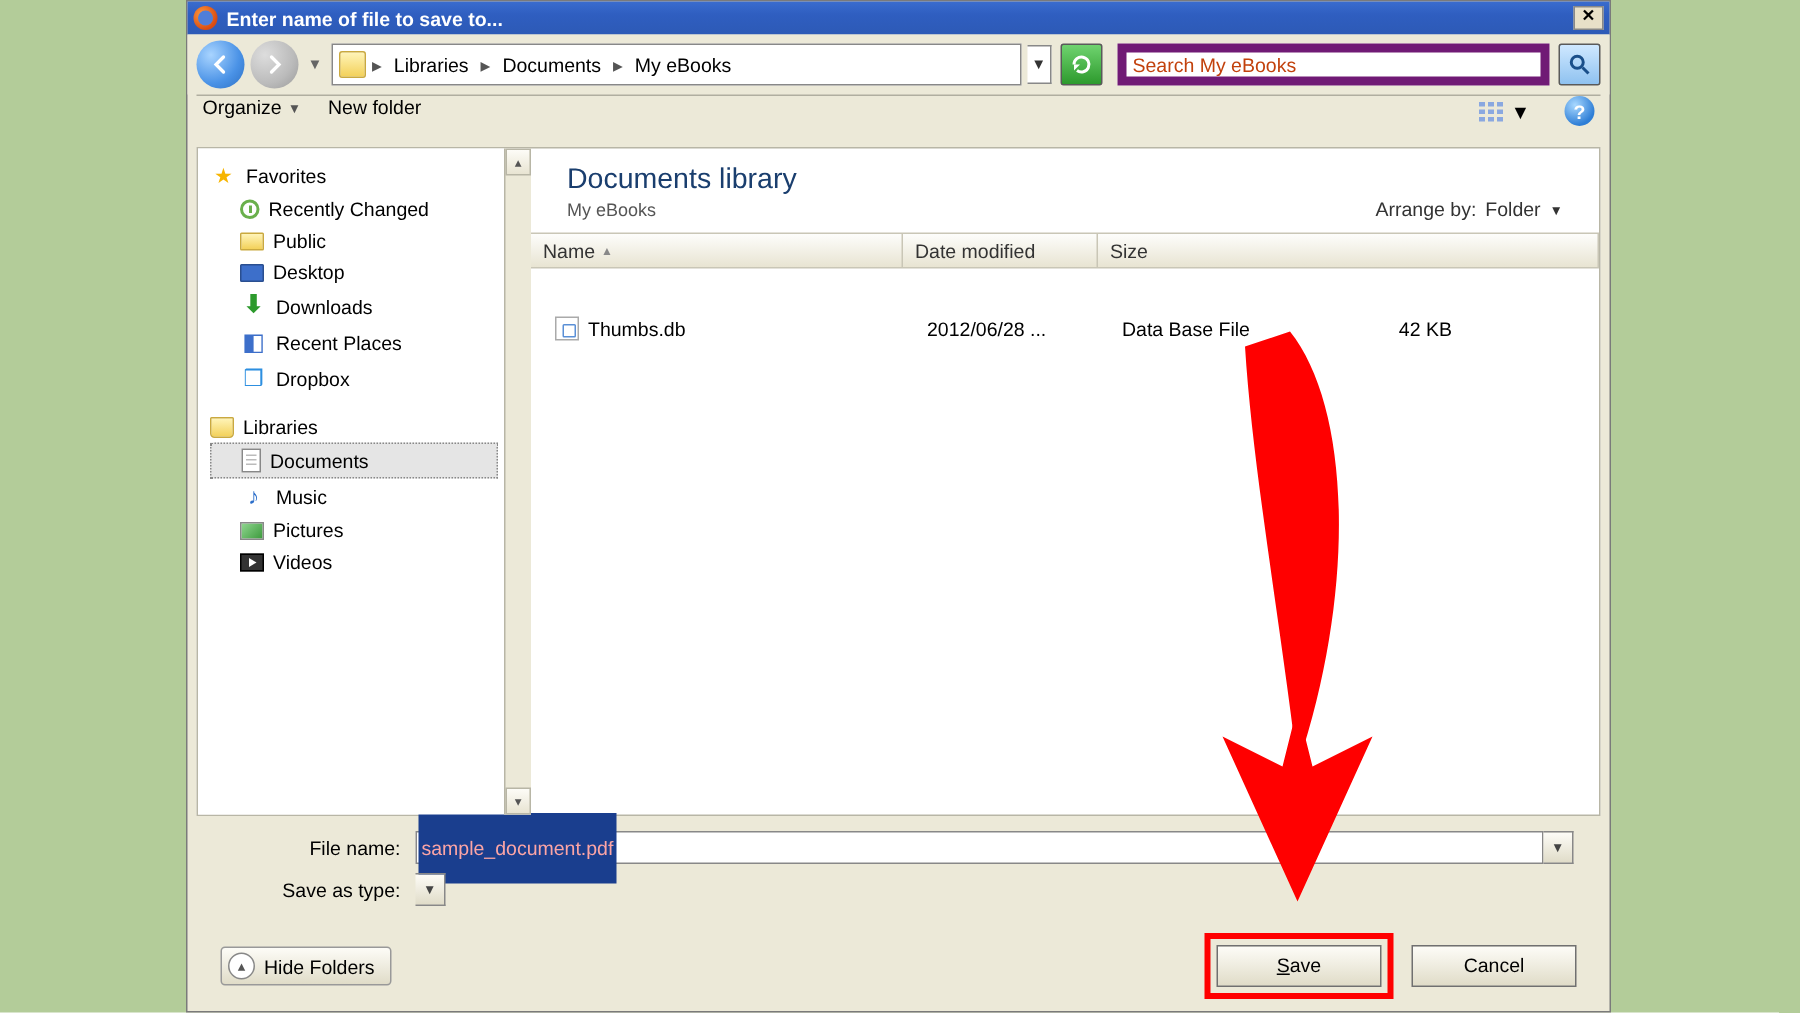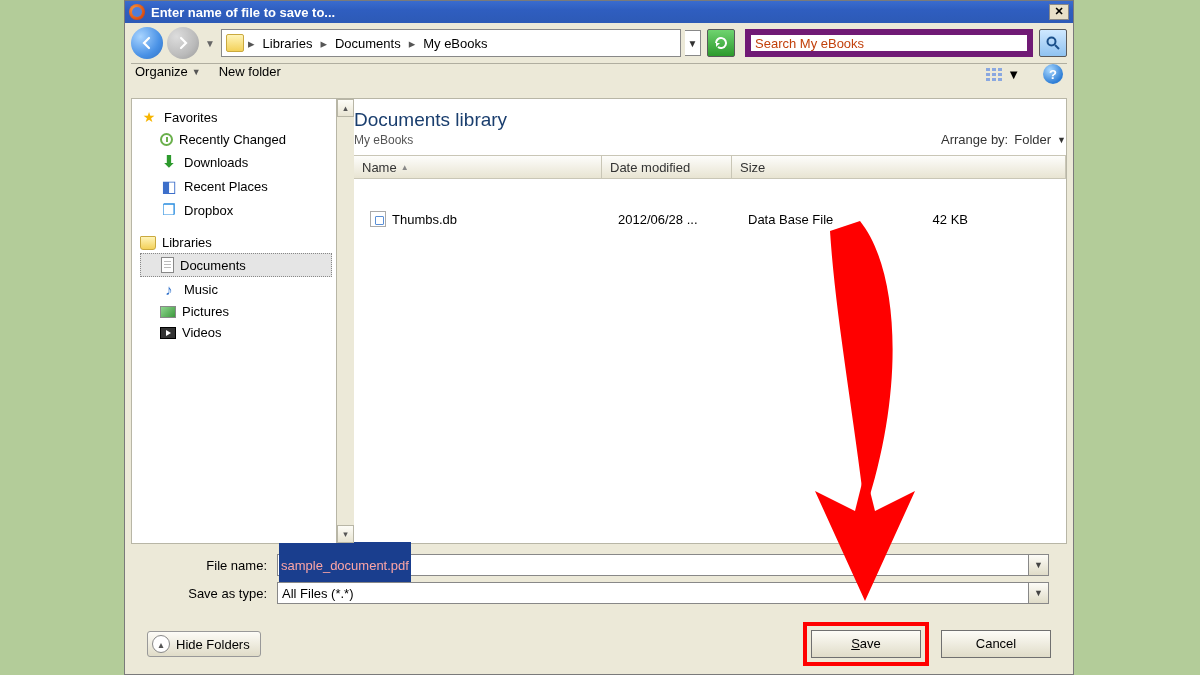--- a/index.html
+++ b/index.html
@@ -196,21 +196,21 @@
   .sidebar-scroll{
     width:18px;background:#ece9d8;border-left:1px solid #b8b6a6;
     display:flex;flex-direction:column;
   }
   .sb-btn{height:18px;background:linear-gradient(to bottom,#fdfcf7,#e8e4d2);
     border:1px solid #b8b6a6;font-size:9px;text-align:center;line-height:16px;color:#555;}
   .sb-track{flex:1;}
   
   .content{flex:1;display:flex;flex-direction:column;}
   .content-head{
-    display:flex;align-items:flex-end;padding:10px 0 8px;
+    display:flex;align-items:flex-end;padding:10px 24px 8px;
   }
   .lib-title{font-size:19px;color:#1a3e6e;}
   .lib-sub{font-size:12px;color:#555;margin-top:2px;}
   .arrange{margin-left:auto;display:flex;align-items:center;gap:6px;color:#333;}
   .arrange .dd{font-size:9px;}
   .columns{
     display:flex;background:linear-gradient(to bottom,#fdfdfb,#e8e4d2);
     border-top:1px solid #c9c6b6;border-bottom:1px solid #c9c6b6;
     height:24px;align-items:stretch;
   }
@@ -355,20 +355,28 @@
         <div class="tree-group">
           <div class="tree-head">
             <span class="ico star">★</span>
             <span>Favorites</span>
           </div>
           <div class="tree-item">
             <span class="ico clock"></span>
             <span>Recently Changed</span>
           </div>
           <div class="tree-item">
+            <span class="ico folder"></span>
+            <span>Public</span>
+          </div>
+          <div class="tree-item">
+            <span class="ico desktop"></span>
+            <span>Desktop</span>
+          </div>
+          <div class="tree-item">
             <span class="ico download">⬇</span>
             <span>Downloads</span>
           </div>
           <div class="tree-item">
             <span class="ico places">◧</span>
             <span>Recent Places</span>
           </div>
           <div class="tree-item">
             <span class="ico dropbox">❒</span>
             <span>Dropbox</span>
@@ -443,23 +451,20 @@
   </div>
 
   <div class="form">
     <label>File name:</label>
     <div class="textfield">
       <span class="sel">sample_document.pdf</span>
     </div>
     <div class="combo-btn">▼</div>
 
     <label>Save as type:</label>
-    <div class="textfield">
-      <span class="plain">All Files (*.*)</span>
-    </div>
     <div class="combo-btn">▼</div>
   </div>
 
   <div class="footer">
     <div class="hidebtn">
       <span class="circ">▴</span>
       <span>Hide Folders</span>
     </div>
     <div class="spacer"></div>
     <div class="save-wrap">

